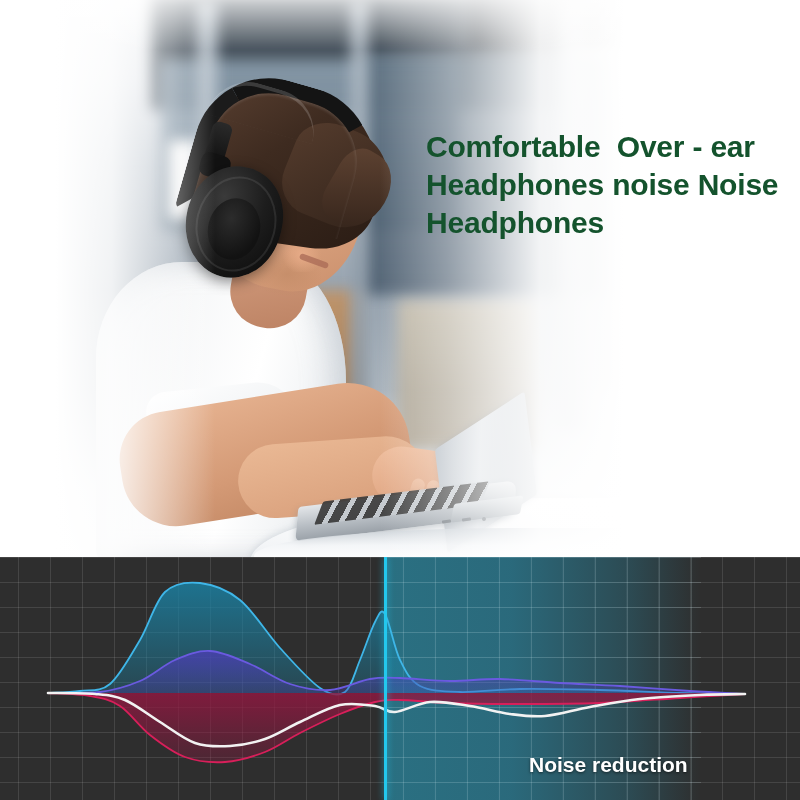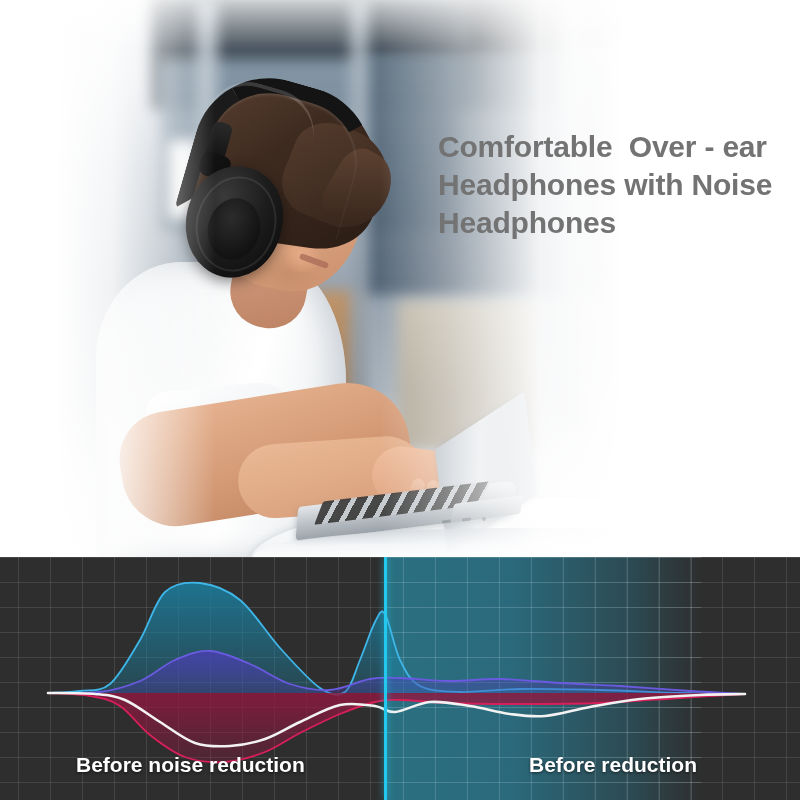--- a/index.html
+++ b/index.html
@@ -332,23 +332,23 @@
     position: absolute; width: 9px; height: 3px; background: #6f767d; border-radius: 1px;
     transform: rotate(-7deg);
   }
   .p1 { left: 442px; top: 520px; }
   .p2 { left: 462px; top: 518px; }
   .p3 { left: 482px; top: 517px; width: 4px; height: 4px; border-radius: 50%; }
 
   
   #headline {
     position: absolute;
-    left: 438px; top: 128px;
+    left: 426px; top: 128px;
     width: 340px;
-    color: #737373;
+    color: #14532d;
     font-size: 30px;
     font-weight: bold;
     line-height: 38px;
     letter-spacing: -0.2px;
   }
   #headline .ln { display: block; white-space: pre; }
 
   
   #wavepanel {
     position: absolute;
@@ -462,21 +462,21 @@
     <div class="laptop-port p3"></div>
     <div class="table-edge"></div>
 
     <div class="fade-left"></div>
     <div class="fade-right"></div>
     <div class="fade-top"></div>
   </div>
 
   <div id="headline">
     <span class="ln">Comfortable  Over - ear</span>
-    <span class="ln">Headphones with Noise</span>
+    <span class="ln">Headphones noise Noise</span>
     <span class="ln">Headphones</span>
   </div>
 
   <div id="wavepanel">
     <div class="grid"></div>
     <div class="teal-overlay"></div>
     <div class="teal-grid"></div>
     <svg id="wavesvg" width="800" height="243">
         <defs>
           <linearGradient id="g0" x1="0" y1="0" x2="0" y2="1">
@@ -496,16 +496,15 @@
         <path d="M 48 136 C 53.333333333333336 135.66666666666663, 69.66666666666667 135.5, 80 134 C 90.33333333333333 132.5, 100 135.5, 110 127 C 120 118.5, 130.83333333333334 98.33333333333337, 140 83 C 149.16666666666666 67.66666666666663, 155 44.5, 165 35 C 175 25.5, 187.5 24.66666666666663, 200 26 C 212.5 27.33333333333337, 226.66666666666666 32.16666666666663, 240 43 C 253.33333333333334 53.83333333333337, 266.6666666666667 76.33333333333337, 280 91 C 293.3333333333333 105.66666666666663, 309.1666666666667 123.66666666666663, 320 131 C 330.8333333333333 138.33333333333337, 338.3333333333333 139.66666666666663, 345 135 C 351.6666666666667 130.33333333333337, 355 114.66666666666663, 360 103 C 365 91.33333333333337, 370.8333333333333 72.66666666666663, 375 65 C 379.1666666666667 57.33333333333337, 380.8333333333333 50.66666666666663, 385 57 C 389.1666666666667 63.33333333333337, 394.1666666666667 91, 400 103 C 405.8333333333333 115, 410 123.66666666666663, 420 129 C 430 134.33333333333337, 443.3333333333333 134.5, 460 135 C 476.6666666666667 135.5, 496.6666666666667 132.33333333333337, 520 132 C 543.3333333333334 131.66666666666663, 573.3333333333334 132.33333333333337, 600 133 C 626.6666666666666 133.66666666666663, 655.8333333333334 135.33333333333337, 680 136 C 704.1666666666666 136.66666666666663, 734.1666666666666 136.83333333333337, 745 137" fill="none" stroke="#3fb6e8" stroke-width="1.8" stroke-linecap="round" stroke-linejoin="round"></path>
         <path d="M 48 136 C 56.666666666666664 135.83333333333337, 84.66666666666667 137, 100 135 C 115.33333333333333 133, 127.5 129.33333333333337, 140 124 C 152.5 118.66666666666663, 163.33333333333334 108, 175 103 C 186.66666666666666 98, 197.5 93.33333333333337, 210 94 C 222.5 94.66666666666663, 236.66666666666666 101.5, 250 107 C 263.3333333333333 112.5, 276.6666666666667 122.66666666666663, 290 127 C 303.3333333333333 131.33333333333337, 316.6666666666667 133.83333333333337, 330 133 C 343.3333333333333 132.16666666666663, 358.3333333333333 124, 370 122 C 381.6666666666667 120, 386.6666666666667 120.66666666666663, 400 121 C 413.3333333333333 121.33333333333337, 433.3333333333333 123.83333333333337, 450 124 C 466.6666666666667 124.16666666666663, 481.6666666666667 121.66666666666663, 500 122 C 518.3333333333334 122.33333333333337, 540 124.83333333333337, 560 126 C 580 127.16666666666663, 598.3333333333334 127.66666666666663, 620 129 C 641.6666666666666 130.33333333333337, 669.1666666666666 132.66666666666663, 690 134 C 710.8333333333334 135.33333333333337, 735.8333333333334 136.5, 745 137 L 745 136 L 48 136 Z" fill="url(#g1)" stroke="none"></path>
         <path d="M 48 136 C 56.666666666666664 135.83333333333337, 84.66666666666667 137, 100 135 C 115.33333333333333 133, 127.5 129.33333333333337, 140 124 C 152.5 118.66666666666663, 163.33333333333334 108, 175 103 C 186.66666666666666 98, 197.5 93.33333333333337, 210 94 C 222.5 94.66666666666663, 236.66666666666666 101.5, 250 107 C 263.3333333333333 112.5, 276.6666666666667 122.66666666666663, 290 127 C 303.3333333333333 131.33333333333337, 316.6666666666667 133.83333333333337, 330 133 C 343.3333333333333 132.16666666666663, 358.3333333333333 124, 370 122 C 381.6666666666667 120, 386.6666666666667 120.66666666666663, 400 121 C 413.3333333333333 121.33333333333337, 433.3333333333333 123.83333333333337, 450 124 C 466.6666666666667 124.16666666666663, 481.6666666666667 121.66666666666663, 500 122 C 518.3333333333334 122.33333333333337, 540 124.83333333333337, 560 126 C 580 127.16666666666663, 598.3333333333334 127.66666666666663, 620 129 C 641.6666666666666 130.33333333333337, 669.1666666666666 132.66666666666663, 690 134 C 710.8333333333334 135.33333333333337, 735.8333333333334 136.5, 745 137" fill="none" stroke="#6a5ae0" stroke-width="1.8" stroke-linecap="round" stroke-linejoin="round"></path>
         <path d="M 48 136 C 55 136.5, 78 136.83333333333337, 90 139 C 102 141.16666666666663, 110 142.5, 120 149 C 130 155.5, 139.16666666666666 169.5, 150 178 C 160.83333333333334 186.5, 172.5 195.5, 185 200 C 197.5 204.5, 211.66666666666666 205.83333333333337, 225 205 C 238.33333333333334 204.16666666666663, 252.5 199.83333333333337, 265 195 C 277.5 190.16666666666663, 287.5 182.33333333333337, 300 176 C 312.5 169.66666666666663, 327.5 162.16666666666663, 340 157 C 352.5 151.83333333333337, 365 147.33333333333337, 375 145 C 385 142.66666666666663, 387.5 142.83333333333337, 400 143 C 412.5 143.16666666666663, 430 145.33333333333337, 450 146 C 470 146.66666666666663, 495 147, 520 147 C 545 147, 573.3333333333334 147, 600 146 C 626.6666666666666 145, 655.8333333333334 142.5, 680 141 C 704.1666666666666 139.5, 734.1666666666666 137.66666666666663, 745 137 L 745 136 L 48 136 Z" fill="url(#g2)" stroke="none"></path>
         <path d="M 48 136 C 55 136.5, 78 136.83333333333337, 90 139 C 102 141.16666666666663, 110 142.5, 120 149 C 130 155.5, 139.16666666666666 169.5, 150 178 C 160.83333333333334 186.5, 172.5 195.5, 185 200 C 197.5 204.5, 211.66666666666666 205.83333333333337, 225 205 C 238.33333333333334 204.16666666666663, 252.5 199.83333333333337, 265 195 C 277.5 190.16666666666663, 287.5 182.33333333333337, 300 176 C 312.5 169.66666666666663, 327.5 162.16666666666663, 340 157 C 352.5 151.83333333333337, 365 147.33333333333337, 375 145 C 385 142.66666666666663, 387.5 142.83333333333337, 400 143 C 412.5 143.16666666666663, 430 145.33333333333337, 450 146 C 470 146.66666666666663, 495 147, 520 147 C 545 147, 573.3333333333334 147, 600 146 C 626.6666666666666 145, 655.8333333333334 142.5, 680 141 C 704.1666666666666 139.5, 734.1666666666666 137.66666666666663, 745 137" fill="none" stroke="#d81f5a" stroke-width="1.8" stroke-linecap="round" stroke-linejoin="round"></path>
         <path d="M 48 136 C 55.833333333333336 136.16666666666663, 82.16666666666667 135.83333333333337, 95 137 C 107.83333333333333 138.16666666666663, 114.16666666666667 138.33333333333337, 125 143 C 135.83333333333334 147.66666666666663, 148.33333333333334 157.83333333333337, 160 165 C 171.66666666666666 172.16666666666663, 183.33333333333334 182, 195 186 C 206.66666666666666 190, 218.33333333333334 189.66666666666663, 230 189 C 241.66666666666666 188.33333333333337, 253.33333333333334 186, 265 182 C 276.6666666666667 178, 287.5 170.66666666666663, 300 165 C 312.5 159.33333333333337, 327.5 150.66666666666663, 340 148 C 352.5 145.33333333333337, 365.8333333333333 147.83333333333337, 375 149 C 384.1666666666667 150.16666666666663, 385.8333333333333 155.66666666666663, 395 155 C 404.1666666666667 154.33333333333337, 417.5 146, 430 145 C 442.5 144, 456.6666666666667 147, 470 149 C 483.3333333333333 151, 497.5 155.33333333333337, 510 157 C 522.5 158.66666666666663, 531.6666666666666 160.16666666666663, 545 159 C 558.3333333333334 157.83333333333337, 574.1666666666666 152.83333333333337, 590 150 C 605.8333333333334 147.16666666666663, 621.6666666666666 144, 640 142 C 658.3333333333334 140, 682.5 138.83333333333337, 700 138 C 717.5 137.16666666666663, 737.5 137.16666666666663, 745 137" fill="none" stroke="#f2f2f2" stroke-width="2.6" stroke-linecap="round" stroke-linejoin="round"></path>
       </svg>
     <div class="divider"></div>
   </div>
 
-  <div class="wave-label" id="label-before">Before noise reduction</div>
-  <div class="wave-label" id="label-after">Before reduction</div>
+  <div class="wave-label" id="label-after">Noise reduction</div>
 
 </div>
 
 </body></html>

